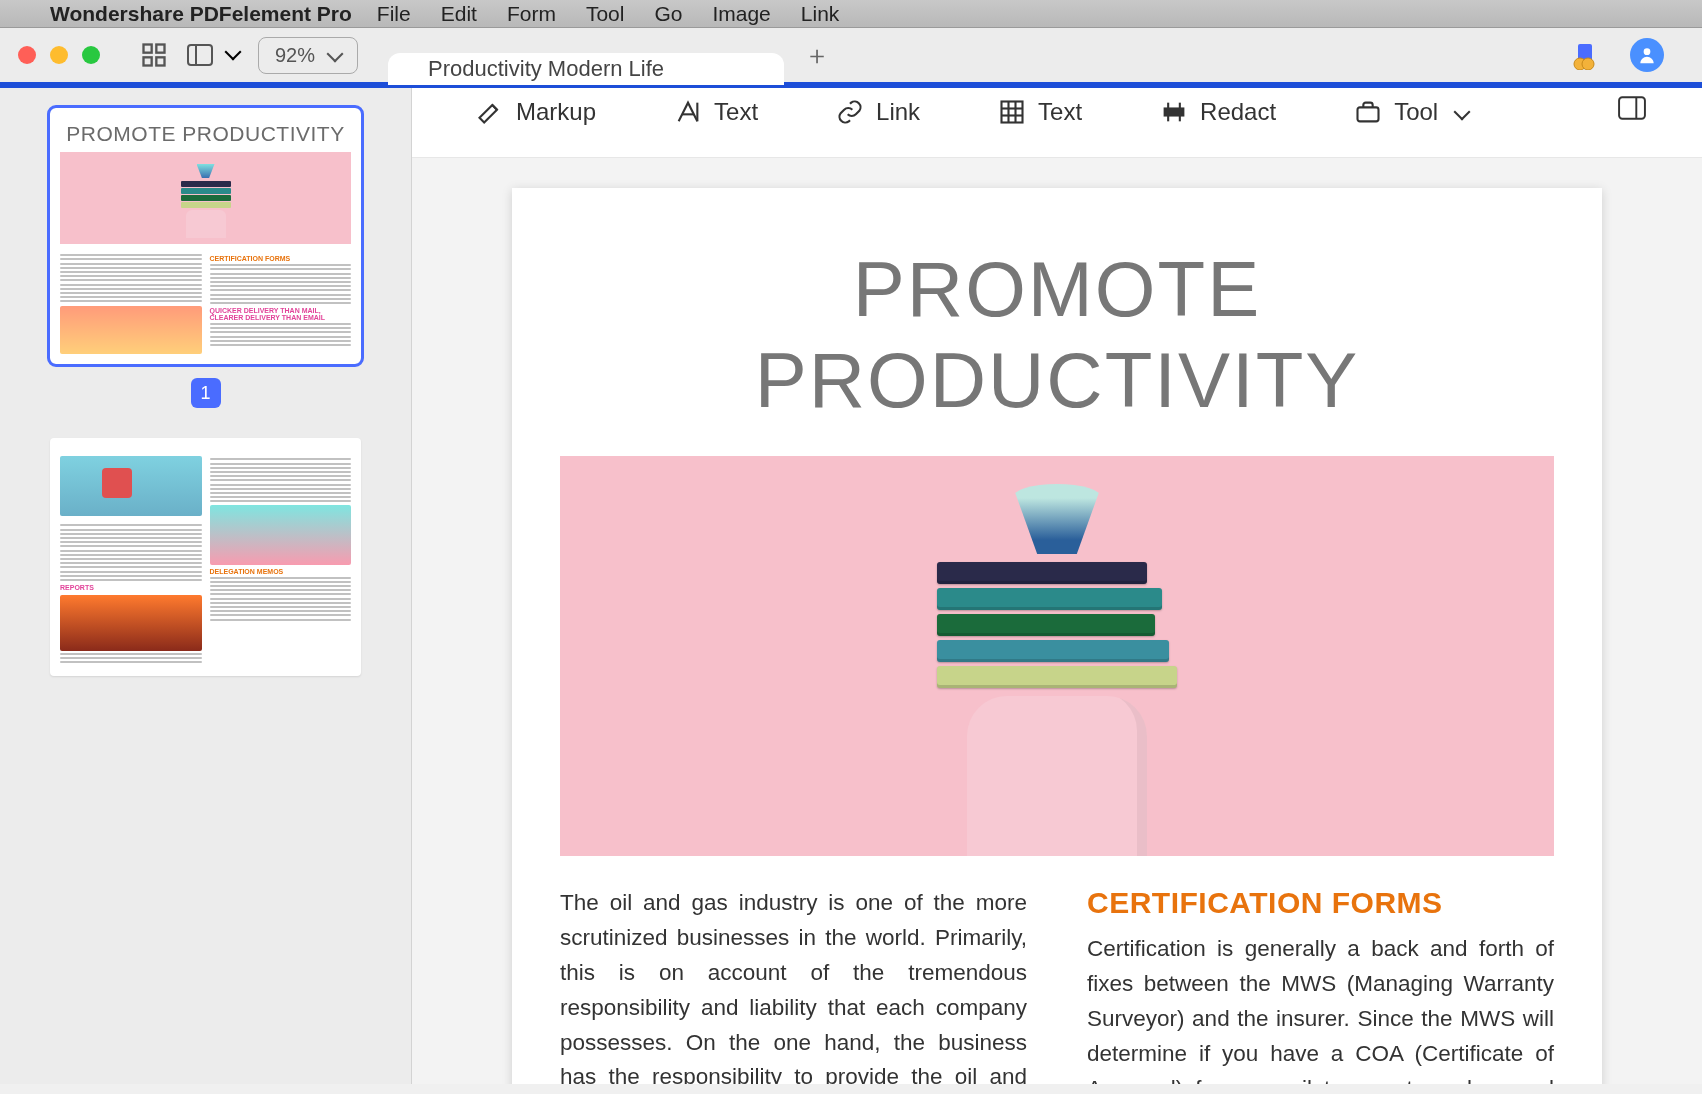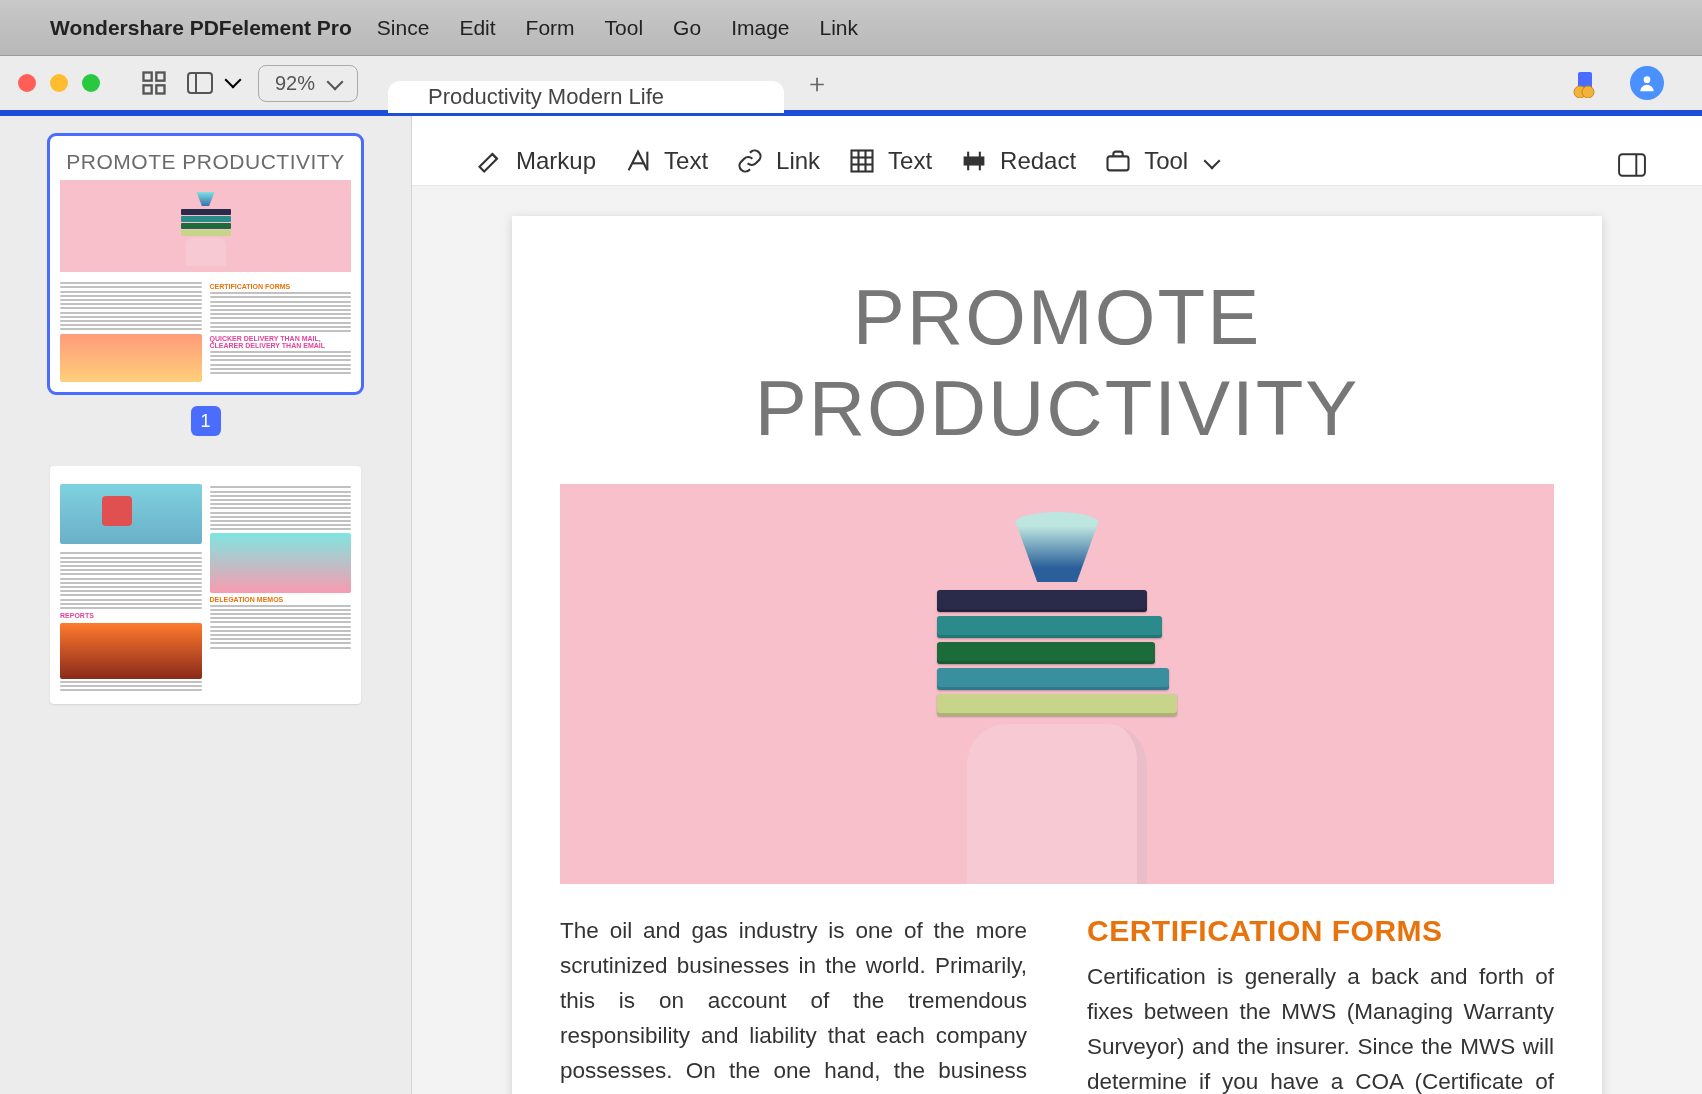--- a/index.html
+++ b/index.html
@@ -6,21 +6,21 @@
 body {
   font-family: -apple-system, BlinkMacSystemFont, "Helvetica Neue", Arial, sans-serif;
   background: #f0f0f0;
   width: 1702px;
   height: 1094px;
   overflow: hidden;
 }
 
 
 .menubar {
-  height: 56px;
+  height: 28px;
   background: linear-gradient(#c8c8c8, #b8b8b8);
   display: flex;
   align-items: center;
   padding: 0 20px;
   font-size: 21px;
   color: #222;
   border-bottom: 1px solid #9a9a9a;
 }
 .menubar .apple { font-size: 24px; margin-right: 30px; }
 .menubar .appname { font-weight: 600; margin-right: 25px; }
@@ -100,21 +100,21 @@
 .t-img3 { height: 56px; background: linear-gradient(#ff7a2e,#8a2a1a); border-radius: 2px; margin-top:4px; }
 .t-face { height: 60px; background: linear-gradient(#7fd1e0,#6ab0c8); border-radius: 2px; position:relative; overflow:hidden;}
 .t-face::after{content:"";position:absolute;left:30%;top:20%;width:30px;height:30px;background:#e05050;border-radius:4px;}
 
 
 .content {
   flex: 1; display: flex; flex-direction: column; background: #fff;
 }
 .toolbar {
   height: 70px; border-bottom: 1px solid #e7e7e7; background: #fff;
-  display: flex; align-items: flex-end; padding: 0 50px; 
+  display: flex; align-items: flex-start; padding: 0 50px; gap: 50px;
 }
 .tbtn {
   display: flex; align-items: center; gap: 12px; font-size: 24px; color: #333;
   padding: 10px 14px; border-radius: 6px;
 }
 .tbtn.boxed { border: 4px solid #d8201a; }
 .tbtn svg { width: 28px; height: 28px; }
 .toolbar .spacer { flex: 1; }
 .panelbtn { margin-left: auto; }
 
@@ -161,21 +161,21 @@
 .bodytext { font-size: 22.5px; color: #333; text-align: justify; line-height: 1.55; }
 .h-org { color: #e8730d; font-weight: 800; font-size: 30px; margin-bottom: 12px; letter-spacing: .5px;}
 .chev::after{content:"";display:inline-block;width:10px;height:10px;border-right:2px solid currentColor;border-bottom:2px solid currentColor;transform:rotate(45deg);margin-left:6px;vertical-align:2px;}
 </style>
 </head>
 <body>
 
 <div class="menubar">
   <span class="apple"></span>
   <span class="appname">Wondershare PDFelement Pro</span>
-  <span class="mitem">Since</span>
+  <span class="mitem">File</span>
   <span class="mitem">Edit</span>
   <span class="mitem">Form</span>
   <span class="mitem">Tool</span>
   <span class="mitem">Go</span>
   <span class="mitem">Image</span>
   <span class="mitem">Link</span>
 </div>
 
 <div class="windowchrome">
   <div class="traffic">

